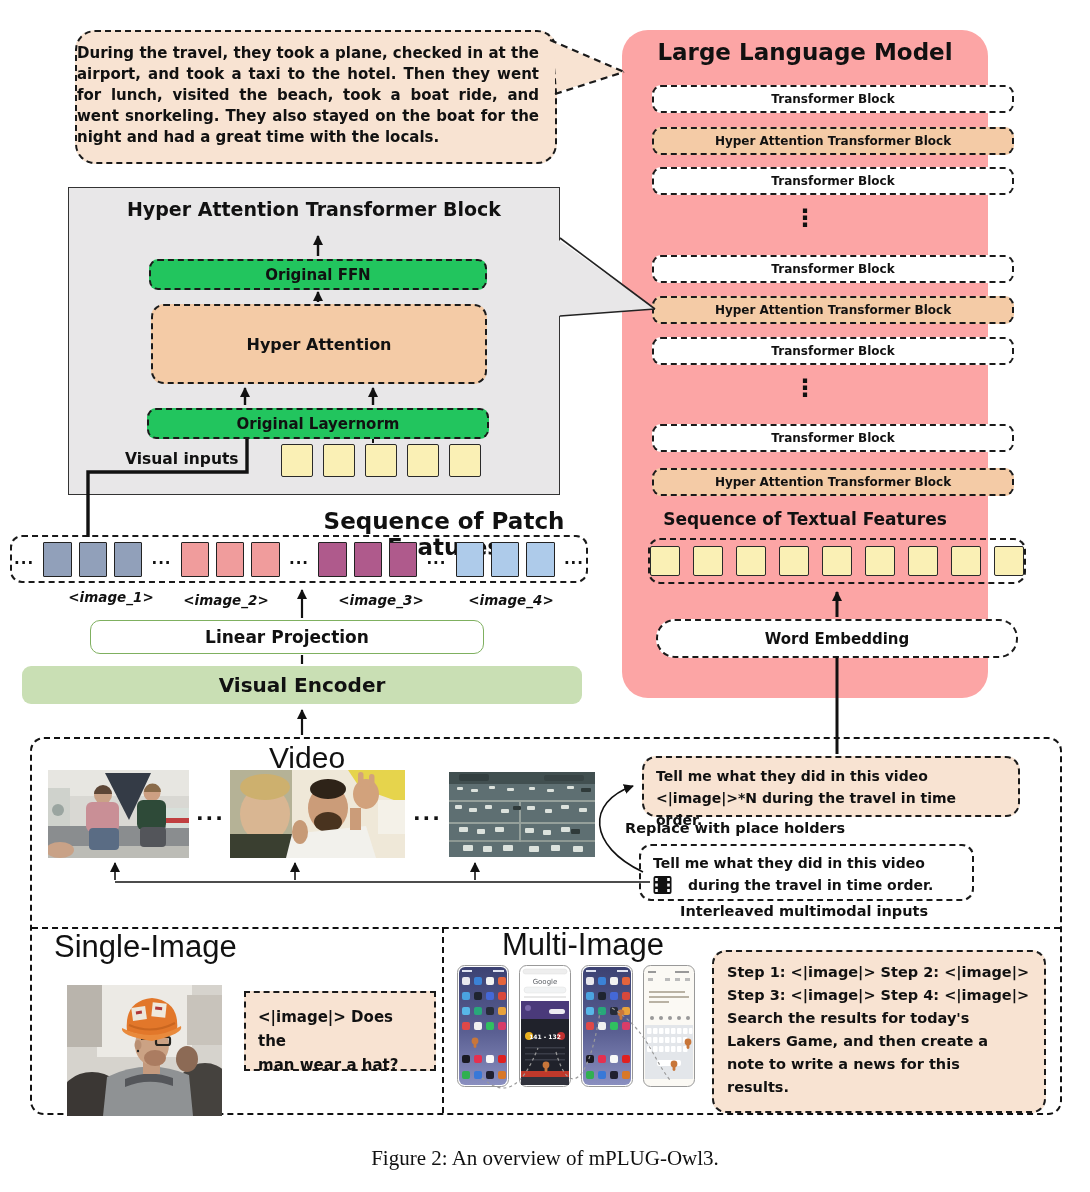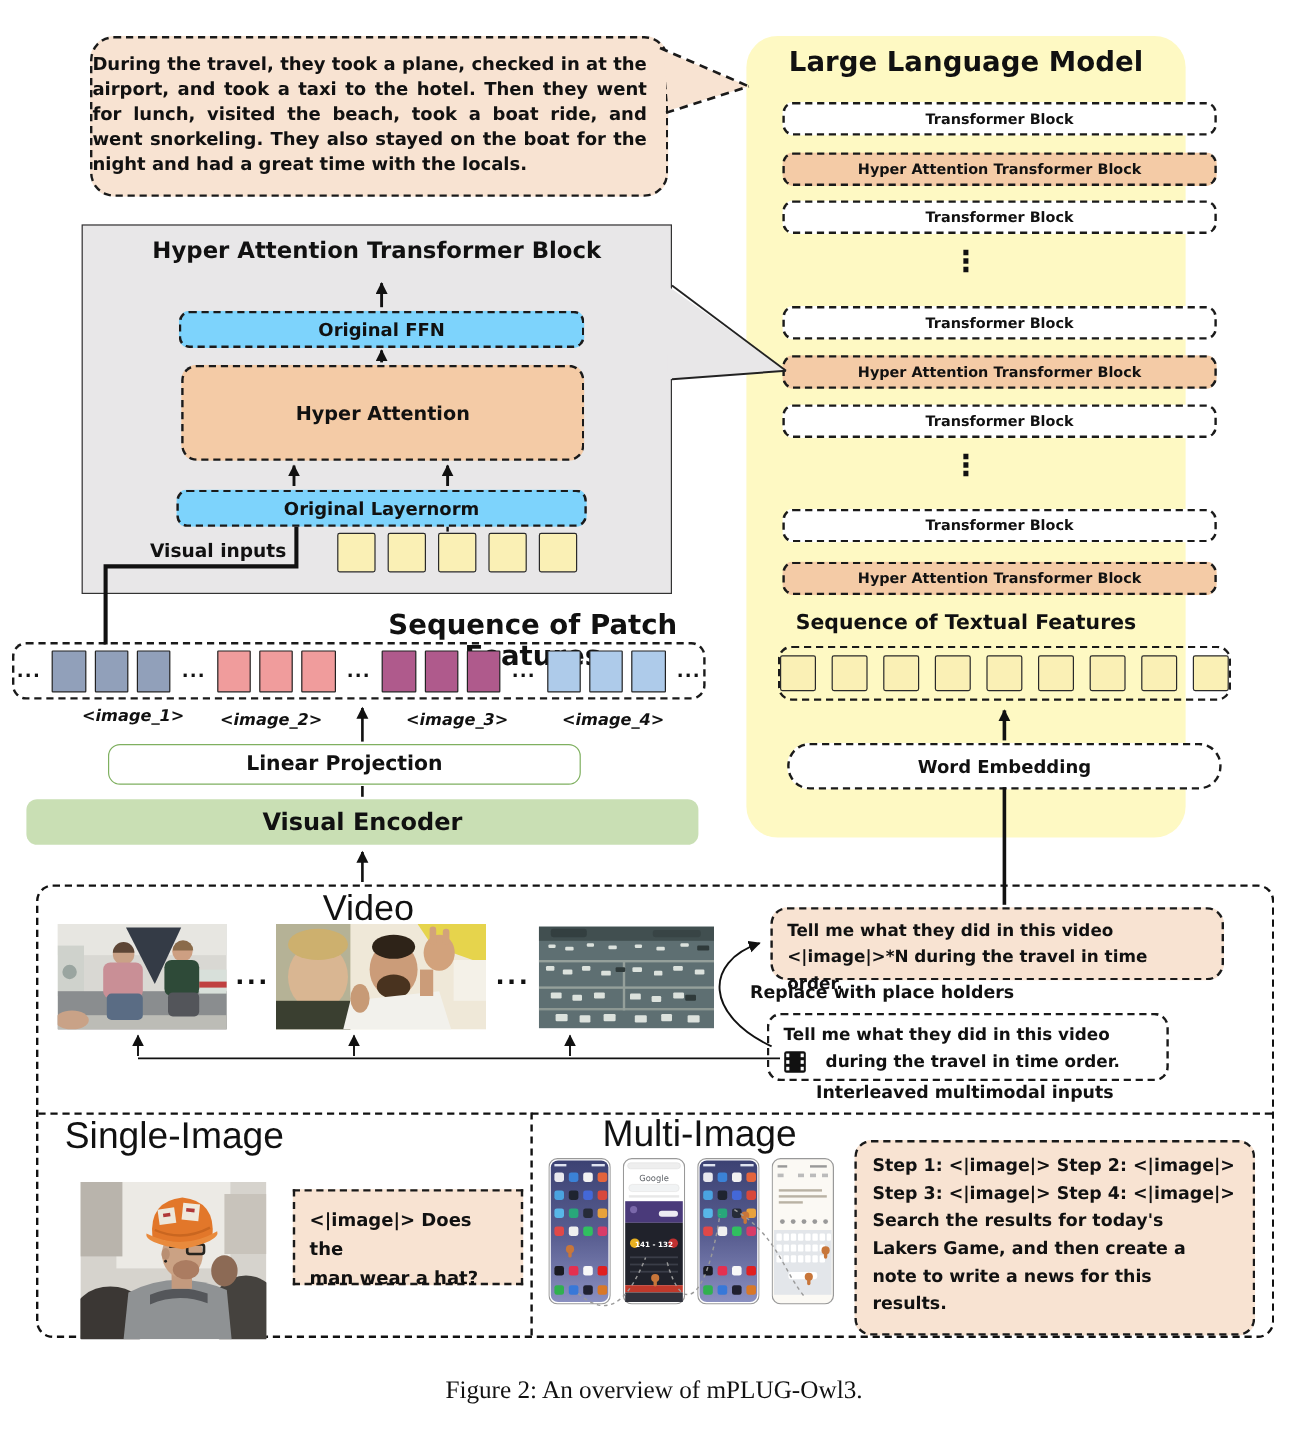--- a/index.html
+++ b/index.html
@@ -7,38 +7,38 @@
           font-family:"DejaVu Sans",sans-serif;color:#111;}
   .abs{position:absolute;box-sizing:border-box;}
   .ctr{display:flex;align-items:center;justify-content:center;text-align:center;}
 
   
   .bubble{left:75px;top:30px;width:482px;height:134px;background:#F8E3D2;
           border:2.4px dashed #1a1a1a;border-radius:20px;padding:11px 16px 10px 0;
           font-size:15px;font-weight:600;line-height:21px;text-align:justify;}
 
   
-  .llm{left:622px;top:30px;width:366px;height:668px;background:#fef9c3;border-radius:26px;}
+  .llm{left:622px;top:30px;width:366px;height:668px;background:#fca5a5;border-radius:26px;}
   .llm-title{position:absolute;top:9px;left:0;right:0;text-align:center;font-size:23px;font-weight:700;}
   .blk{position:absolute;left:30px;width:362px;height:28px;border:2.2px dashed #1a1a1a;border-radius:9px;
        background:#fff;display:flex;align-items:center;justify-content:center;
        font-size:12px;font-weight:600;box-sizing:border-box;}
   .blk.hyper{background:#F4CBA6;}
   .vdots3{position:absolute;left:0;right:0;text-align:center;font-size:24px;font-weight:700;line-height:1;}
   .seq-heading{position:absolute;top:479px;left:0;right:0;text-align:center;font-size:17px;font-weight:700;}
   .token-box{position:absolute;left:26px;top:508px;width:378px;height:46px;border:2.2px dashed #1a1a1a;
              border-radius:12px;display:flex;align-items:center;justify-content:center;gap:13px;box-sizing:border-box;}
   .token{width:28px;height:28px;background:#FAF0B5;border:1.8px solid #2a2a2a;border-radius:2px;}
   .we-box{position:absolute;left:34px;top:589px;width:358px;height:35px;border:2.2px dashed #1a1a1a;
           border-radius:19px;background:#fff;font-size:15px;font-weight:600;}
 
   
   .hab{left:68px;top:187px;width:492px;height:308px;background:#E8E7E8;border:1.6px solid #333;}
   .hab-title{position:absolute;top:10px;left:0;right:0;text-align:center;font-size:19px;font-weight:700;}
-  .dashbox{border:2.2px dashed #1a1a1a;background:#7dd3fc;box-sizing:border-box;
+  .dashbox{border:2.2px dashed #1a1a1a;background:#22c55e;box-sizing:border-box;
            display:flex;align-items:center;justify-content:center;font-weight:600;}
   .ffn{position:absolute;left:80px;top:71px;width:338px;height:31px;border-radius:9px;font-size:15px;}
   .ha{position:absolute;left:82px;top:116px;width:336px;height:80px;border-radius:13px;background:#F4CBA6;font-size:16px;}
   .ln{position:absolute;left:78px;top:220px;width:342px;height:31px;border-radius:9px;font-size:15px;}
   .vi-label{position:absolute;left:56px;top:262px;font-size:15.5px;font-weight:600;}
   .vi-tokens{position:absolute;left:212px;top:256px;display:flex;gap:10px;}
   .vtoken{width:30px;height:31px;background:#FAF0B5;border:1.8px solid #2a2a2a;border-radius:2px;}
 
   
   .patch-heading{left:300px;top:508px;width:288px;text-align:center;font-size:23px;font-weight:700;}

